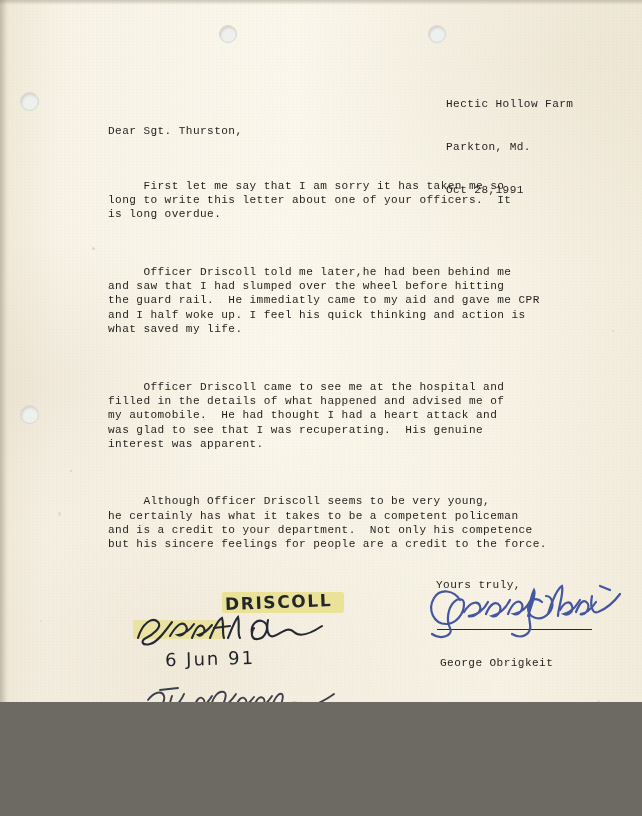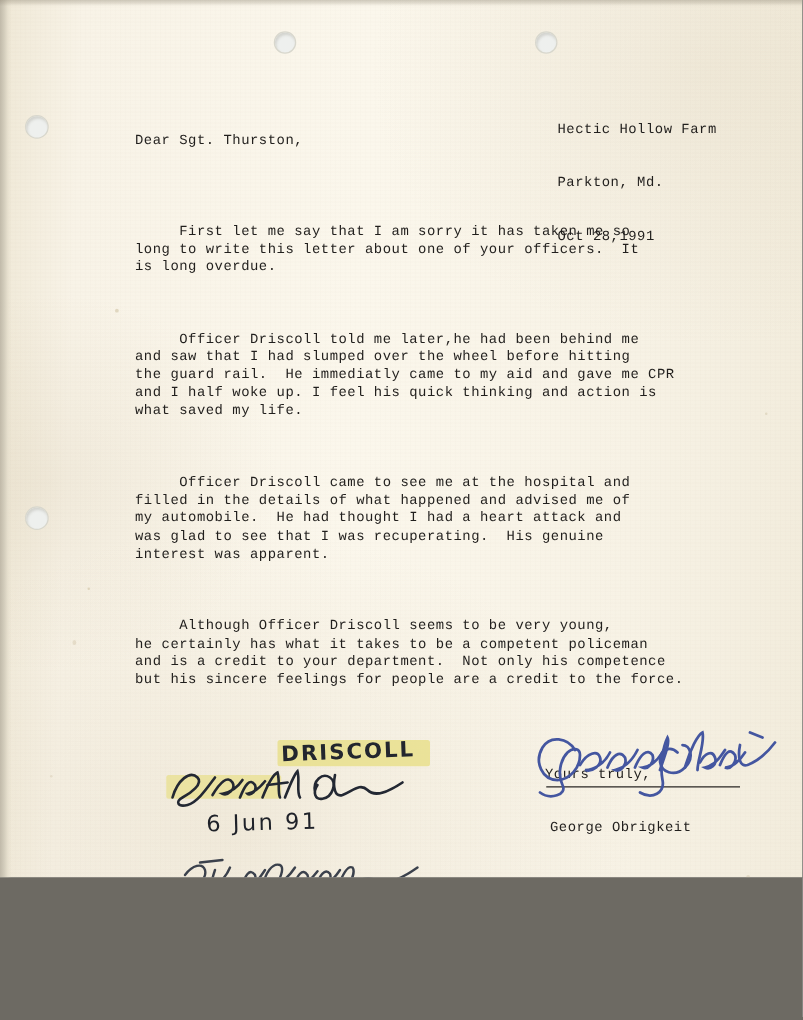--- a/index.html
+++ b/index.html
@@ -67,33 +67,32 @@
     white-space: pre;
   }
   #letterhead {
     position: absolute;
     left: 446px;
     top: 68px;
   }
   #salutation {
     position: absolute;
     left: 108px;
-    top: 106px;
+    top: 124px;
   }
   #body-copy {
     position: absolute;
     left: 108px;
     top: 150px;
   }
   #body-copy .para { margin: 0 0 14.4px 0; font-family: Liberation Mono, monospace; }
   #closing {
     position: absolute;
     left: 436px;
     top: 578px;
-    margin-top: 35px;
   }
   #signature-rule {
     position: absolute;
     left: 437px;
     top: 629px;
     width: 155px;
     height: 1px;
     background: #2a2724;
   }
   #typed-name {

